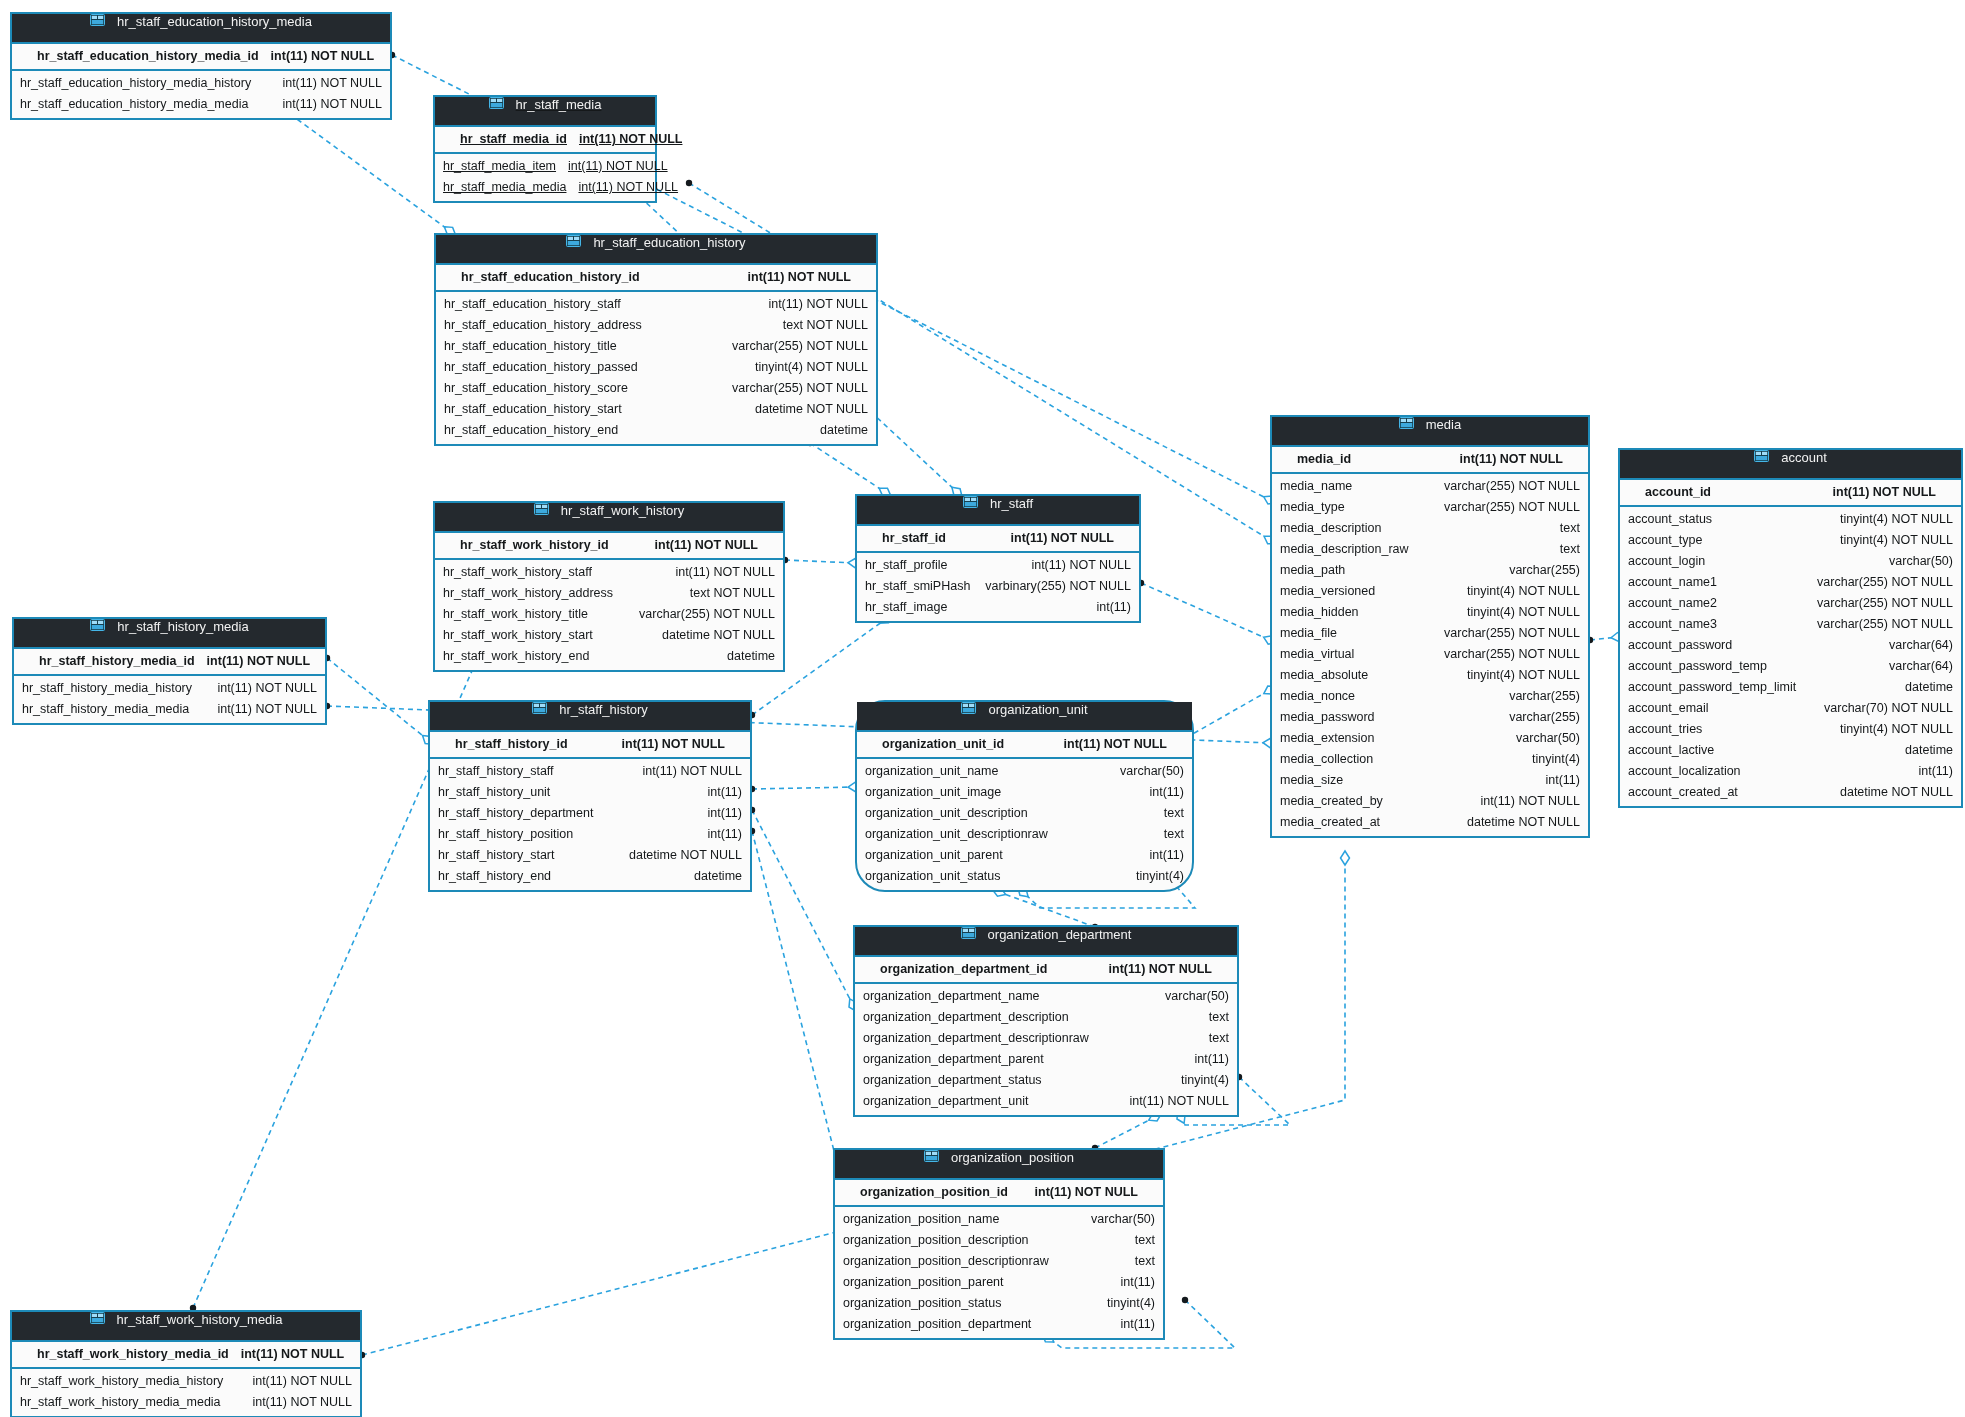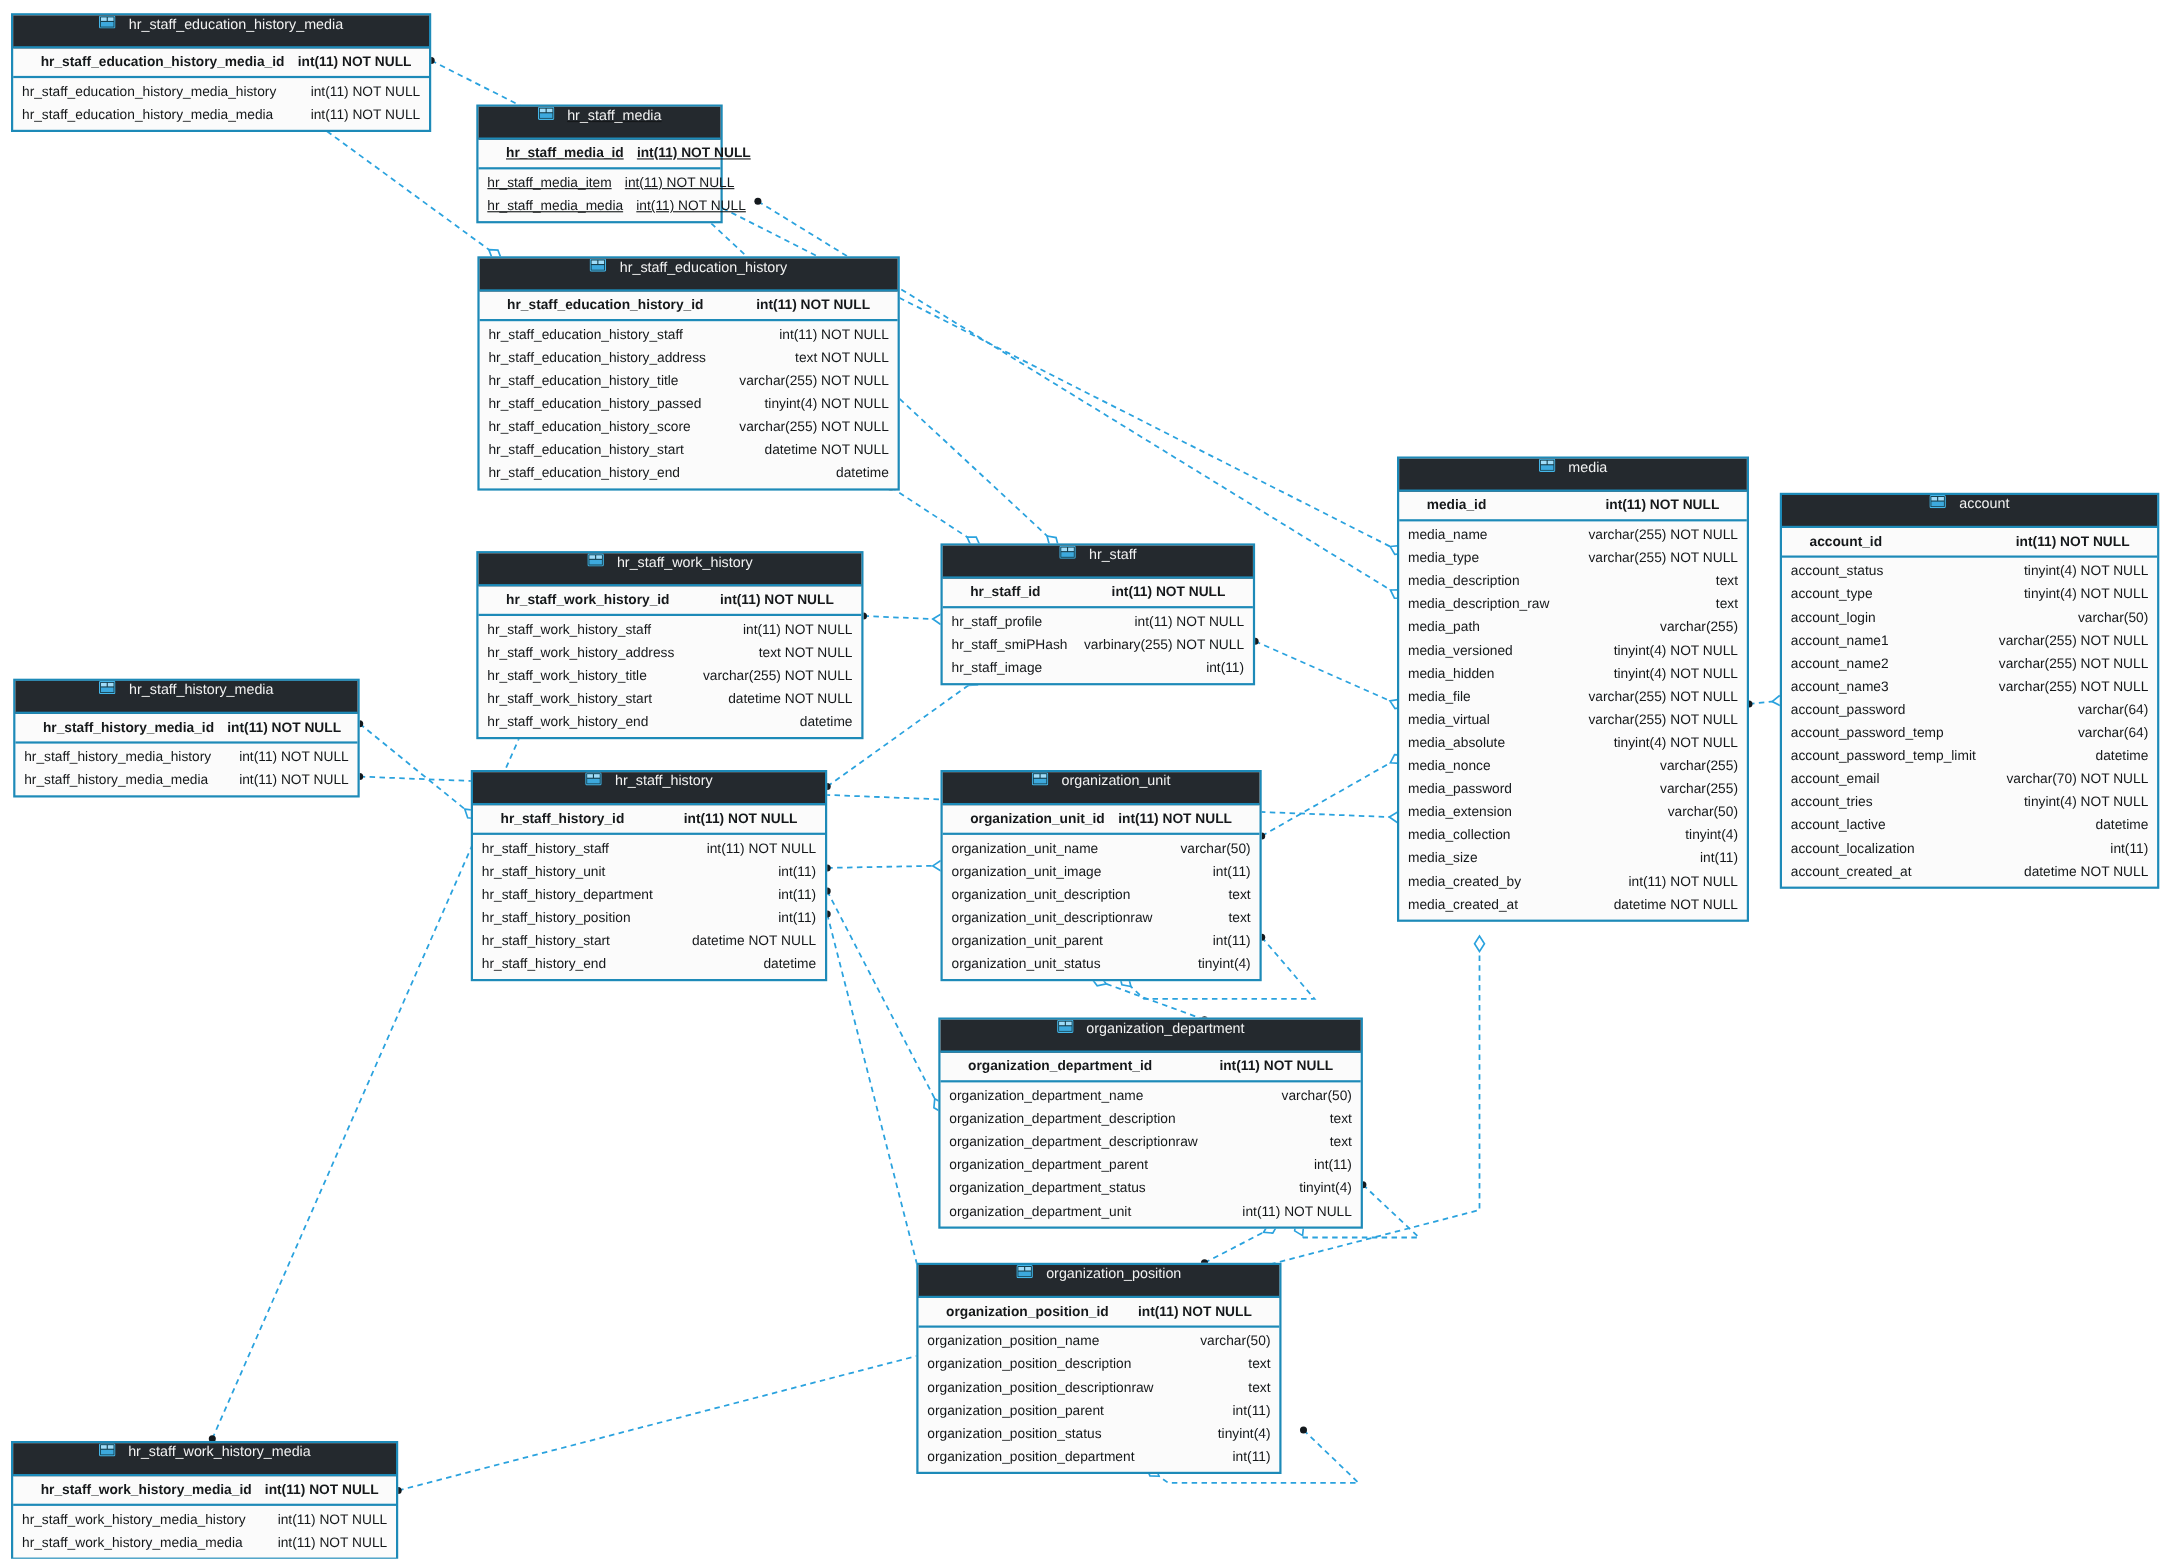--- a/index.html
+++ b/index.html
@@ -200,21 +200,21 @@
         <div class="row">
           <span class="c-name">hr_staff_media_item</span>
           <span class="c-type">int(11) NOT NULL</span>
         </div>
         <div class="row">
           <span class="c-name">hr_staff_media_media</span>
           <span class="c-type">int(11) NOT NULL</span>
         </div>
       </div>
     </div>
-    <div class="table" style="left: 434px; top: 233px; width: 384px;">
+    <div class="table" style="left: 434px; top: 233px; width: 444px;">
       <div class="t-header">
         <span class="t-icon">
           <svg width="15" height="12" viewBox="0 0 15 12" aria-hidden="true">
             <rect x="0.5" y="0.5" width="14" height="11" rx="1" fill="#16404f" stroke="#45b6e8"></rect>
             <rect x="1.8" y="1.8" width="5.2" height="3.2" fill="#9fdcf8"></rect>
             <rect x="8" y="1.8" width="5.2" height="3.2" fill="#9fdcf8"></rect>
             <rect x="1.8" y="6" width="11.4" height="4.2" fill="#3da9dd"></rect>
           </svg>
         </span>
         <span>hr_staff_education_history</span>
@@ -397,21 +397,21 @@
         <div class="row">
           <span class="c-name">hr_staff_smiPHash</span>
           <span class="c-type">varbinary(255) NOT NULL</span>
         </div>
         <div class="row">
           <span class="c-name">hr_staff_image</span>
           <span class="c-type">int(11)</span>
         </div>
       </div>
     </div>
-    <div class="table" style="left: 855px; top: 700px; width: 292px;">
+    <div class="table" style="left: 855px; top: 700px; width: 339px; border-radius: 30px;">
       <div class="t-header">
         <span class="t-icon">
           <svg width="15" height="12" viewBox="0 0 15 12" aria-hidden="true">
             <rect x="0.5" y="0.5" width="14" height="11" rx="1" fill="#16404f" stroke="#45b6e8"></rect>
             <rect x="1.8" y="1.8" width="5.2" height="3.2" fill="#9fdcf8"></rect>
             <rect x="8" y="1.8" width="5.2" height="3.2" fill="#9fdcf8"></rect>
             <rect x="1.8" y="6" width="11.4" height="4.2" fill="#3da9dd"></rect>
           </svg>
         </span>
         <span>organization_unit</span>

